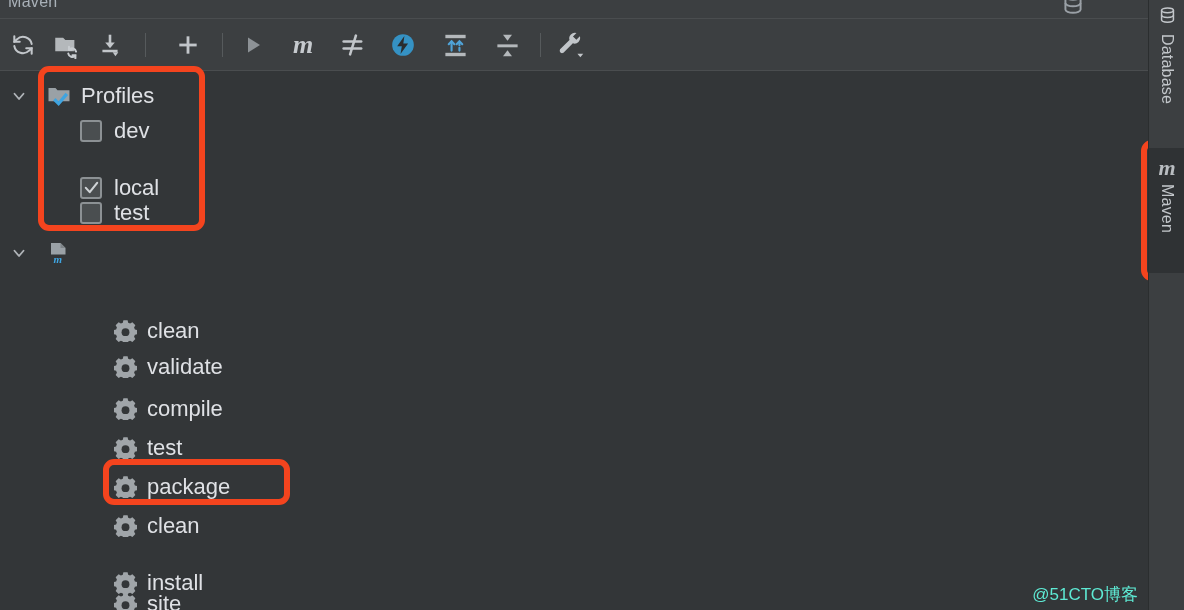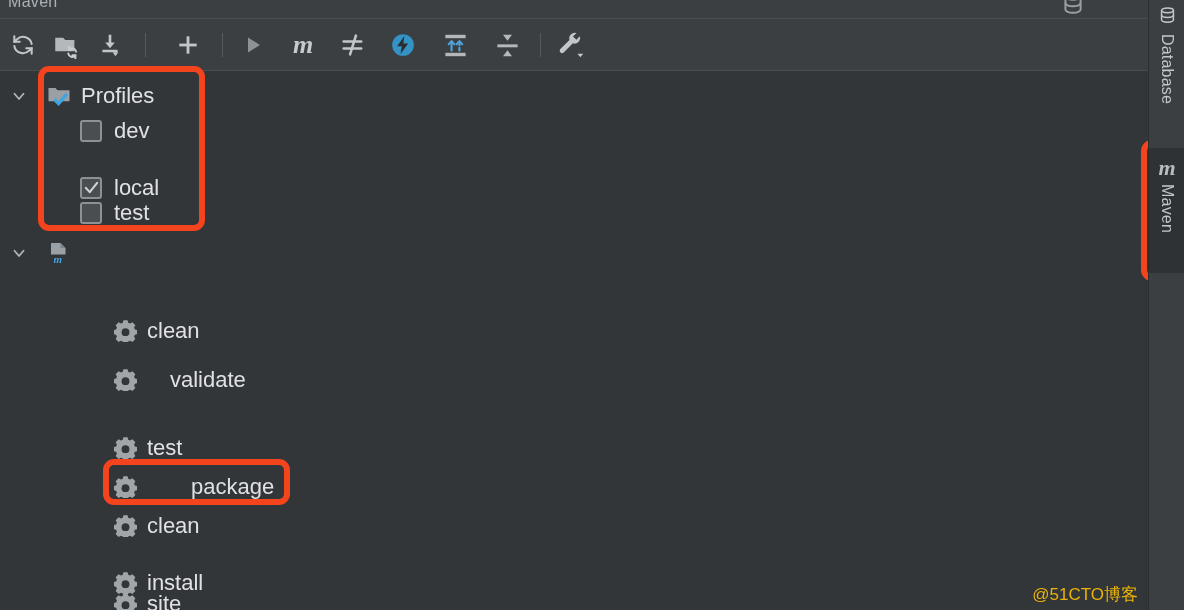--- a/index.html
+++ b/index.html
@@ -112,21 +112,21 @@
   .vtab .vm {
     font-family: "Liberation Serif", "DejaVu Serif", serif;
     font-style: italic; font-weight: bold; font-size: 22px; color: #b9bdc1;
     line-height: 1;
   }
   .db-icon { color: #c2c6ca; }
 
   
   .watermark {
     position: absolute; right: 46px; bottom: 4px;
-    font-size: 17px; color: #eab308; white-space: nowrap;
+    font-size: 17px; color: #5eead4; white-space: nowrap;
   }
 </style>
 </head>
 <body>
 
 <div id="app">
 
   <div class="title-strip">
     <div class="title-text">Maven</div>
     <div class="topright-icon">
@@ -304,42 +304,51 @@
     <div class="row" style="top:240px;">
       <span class="node-icon" style="left:113px;">
         <svg width="23" height="23" viewBox="0 0 24 24">
           <path d="M9.8 1.2h4.4l.6 2.7 2 .85 2.4-1.35 3.1 3.1-1.35 2.4.85 2 2.7.6v4.4l-2.7.6-.85 2 1.35 2.4-3.1 3.1-2.4-1.35-2 .85-.6 2.7H9.8l-.6-2.7-2-.85-2.4 1.35-3.1-3.1 1.35-2.4-.85-2-2.7-.6V11.5l2.7-.6.85-2L1.7 6.5l3.1-3.1 2.4 1.35 2-.85z" fill="#a0a5a9"></path>
           <circle cx="12" cy="13.7" r="4.1" fill="#333638"></circle>
         </svg>
       </span>
       <span class="label" style="margin-left:147px;">clean</span>
     </div>
 
-    <div class="row" style="top:289px;padding-left:23px;">
+    <div class="row" style="top:276px;">
       <span class="node-icon" style="left:113px;">
         <svg width="23" height="23" viewBox="0 0 24 24">
           <path d="M9.8 1.2h4.4l.6 2.7 2 .85 2.4-1.35 3.1 3.1-1.35 2.4.85 2 2.7.6v4.4l-2.7.6-.85 2 1.35 2.4-3.1 3.1-2.4-1.35-2 .85-.6 2.7H9.8l-.6-2.7-2-.85-2.4 1.35-3.1-3.1 1.35-2.4-.85-2-2.7-.6V11.5l2.7-.6.85-2L1.7 6.5l3.1-3.1 2.4 1.35 2-.85z" fill="#a0a5a9"></path>
           <circle cx="12" cy="13.7" r="4.1" fill="#333638"></circle>
         </svg>
       </span>
       <span class="label" style="margin-left:147px;">validate</span>
     </div>
 
+    <div class="row" style="top:318px;">
+      <span class="node-icon" style="left:113px;">
+        <svg width="23" height="23" viewBox="0 0 24 24">
+          <path d="M9.8 1.2h4.4l.6 2.7 2 .85 2.4-1.35 3.1 3.1-1.35 2.4.85 2 2.7.6v4.4l-2.7.6-.85 2 1.35 2.4-3.1 3.1-2.4-1.35-2 .85-.6 2.7H9.8l-.6-2.7-2-.85-2.4 1.35-3.1-3.1 1.35-2.4-.85-2-2.7-.6V11.5l2.7-.6.85-2L1.7 6.5l3.1-3.1 2.4 1.35 2-.85z" fill="#a0a5a9"></path>
+          <circle cx="12" cy="13.7" r="4.1" fill="#333638"></circle>
+        </svg>
+      </span>
+      <span class="label" style="margin-left:147px;">compile</span>
+    </div>
 
     <div class="row" style="top:357px;">
       <span class="node-icon" style="left:113px;">
         <svg width="23" height="23" viewBox="0 0 24 24">
           <path d="M9.8 1.2h4.4l.6 2.7 2 .85 2.4-1.35 3.1 3.1-1.35 2.4.85 2 2.7.6v4.4l-2.7.6-.85 2 1.35 2.4-3.1 3.1-2.4-1.35-2 .85-.6 2.7H9.8l-.6-2.7-2-.85-2.4 1.35-3.1-3.1 1.35-2.4-.85-2-2.7-.6V11.5l2.7-.6.85-2L1.7 6.5l3.1-3.1 2.4 1.35 2-.85z" fill="#a0a5a9"></path>
           <circle cx="12" cy="13.7" r="4.1" fill="#333638"></circle>
         </svg>
       </span>
       <span class="label" style="margin-left:147px;">test</span>
     </div>
 
-    <div class="row" style="top:396px;padding-left:44px;">
+    <div class="row" style="top:396px;">
       <span class="node-icon" style="left:113px;">
         <svg width="23" height="23" viewBox="0 0 24 24">
           <path d="M9.8 1.2h4.4l.6 2.7 2 .85 2.4-1.35 3.1 3.1-1.35 2.4.85 2 2.7.6v4.4l-2.7.6-.85 2 1.35 2.4-3.1 3.1-2.4-1.35-2 .85-.6 2.7H9.8l-.6-2.7-2-.85-2.4 1.35-3.1-3.1 1.35-2.4-.85-2-2.7-.6V11.5l2.7-.6.85-2L1.7 6.5l3.1-3.1 2.4 1.35 2-.85z" fill="#a0a5a9"></path>
           <circle cx="12" cy="13.7" r="4.1" fill="#333638"></circle>
         </svg>
       </span>
       <span class="label" style="margin-left:147px;">package</span>
     </div>
 
     <div class="row" style="top:435px;">

